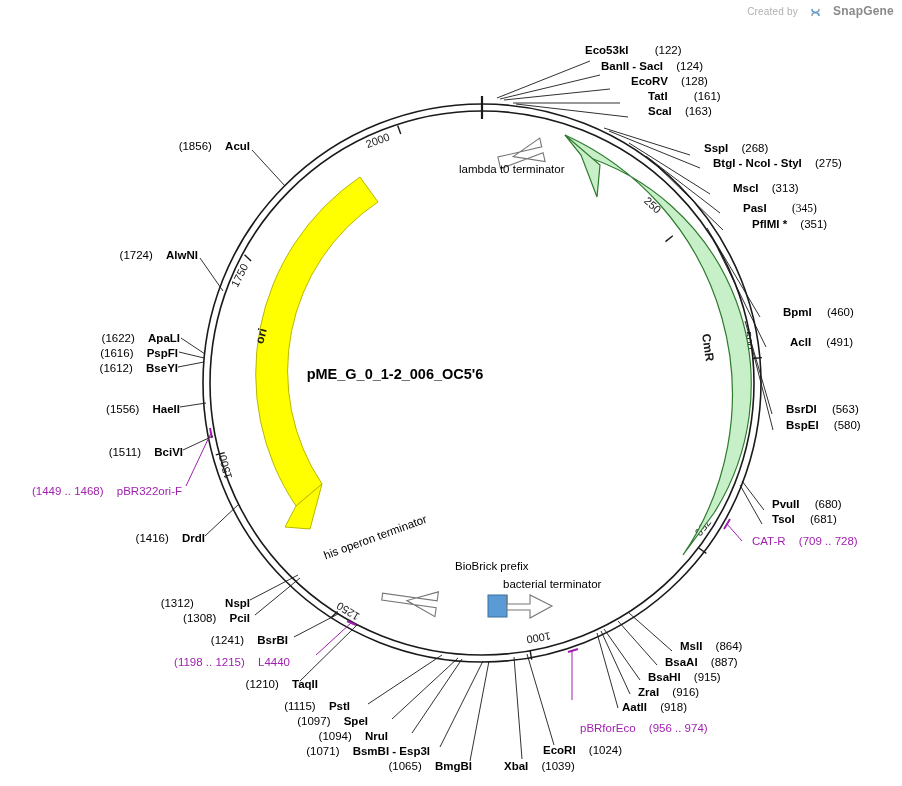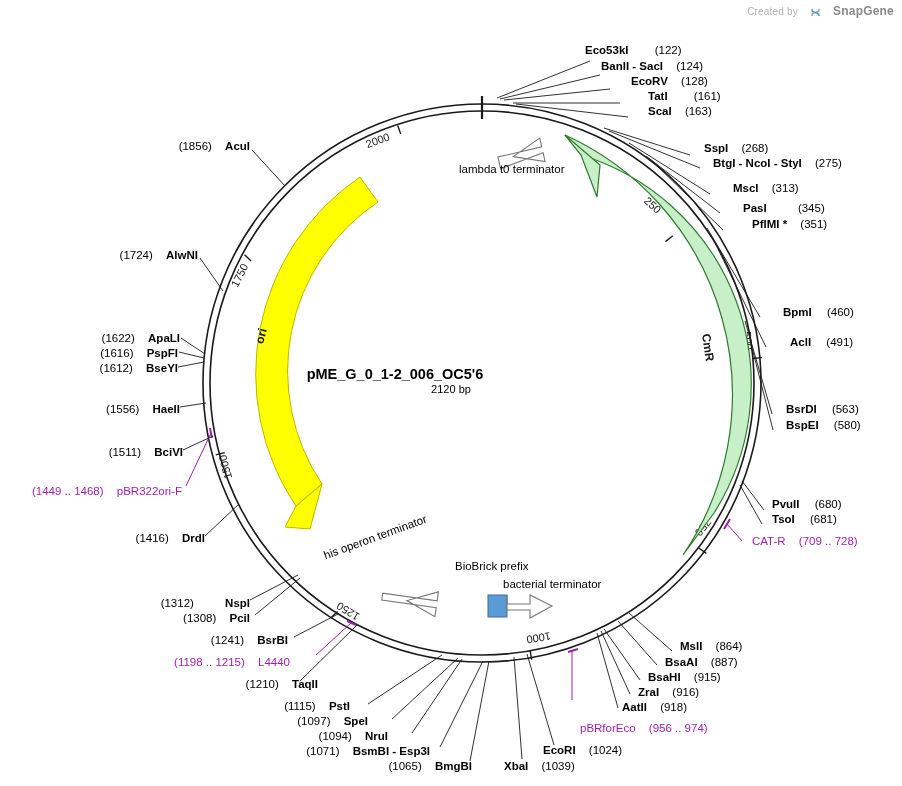--- a/index.html
+++ b/index.html
@@ -260,21 +260,20 @@
 
       <line x1="205" y1="354" x2="181" y2="338"></line>
 
       <line x1="223" y1="291" x2="200" y2="258"></line>
 
       <line x1="285" y1="186" x2="252" y2="150"></line>
     </g>
   </svg>
 
   <div class="title" style="left:0; top:366px; width:790px;">pME_G_0_1-2_006_OC5'6</div>
-  <div class="subtitle" style="left:0; top:383px; width:902px;">2120 bp</div>
 
   <div class="feat-lbl" style="left:452px; top:163px;padding-left:7px;">lambda t0 terminator</div>
   <div class="feat-lbl" style="left:322px; top:550px; transform:rotate(-20deg); transform-origin: left top;">his operon terminator</div>
   <div class="feat-lbl" style="left:455px; top:560px;">BioBrick prefix</div>
   <div class="feat-lbl" style="left:503px; top:578px;">bacterial terminator</div>
 
   <div class="lbl" style="left:585px; top:44px;">
     <span class="enz">Eco53kI</span>
     <span class="pos" style="margin-left:10px;padding-left:13px;">(122)</span>
   </div>
@@ -302,21 +301,21 @@
   <div class="lbl" style="left:713px; top:157px;">
     <span class="enz">BtgI  -  NcoI  -  StyI</span>
     <span class="pos" style="margin-left:10px;">(275)</span>
   </div>
   <div class="lbl" style="left:733px; top:182px;">
     <span class="enz">MscI</span>
     <span class="pos" style="margin-left:10px;">(313)</span>
   </div>
   <div class="lbl" style="left:743px; top:202px;">
     <span class="enz">PasI</span>
-    <span class="pos" style="margin-left:28px;">(345)</span>
+    <span class="pos" style="margin-left:22px;font-family:Liberation Serif, serif;">(345)</span>
   </div>
   <div class="lbl" style="left:752px; top:218px;">
     <span class="enz">PflMI *</span>
     <span class="pos" style="margin-left:10px;">(351)</span>
   </div>
   <div class="lbl" style="left:783px; top:306px;">
     <span class="enz">BpmI</span>
     <span class="pos" style="margin-left:12px;">(460)</span>
   </div>
   <div class="lbl" style="left:790px; top:336px;">

